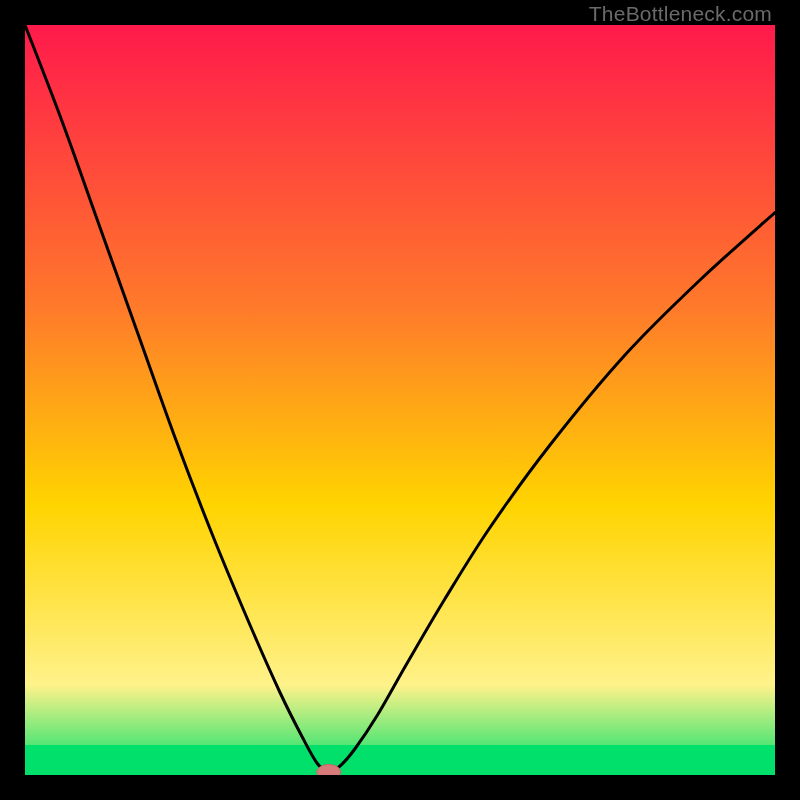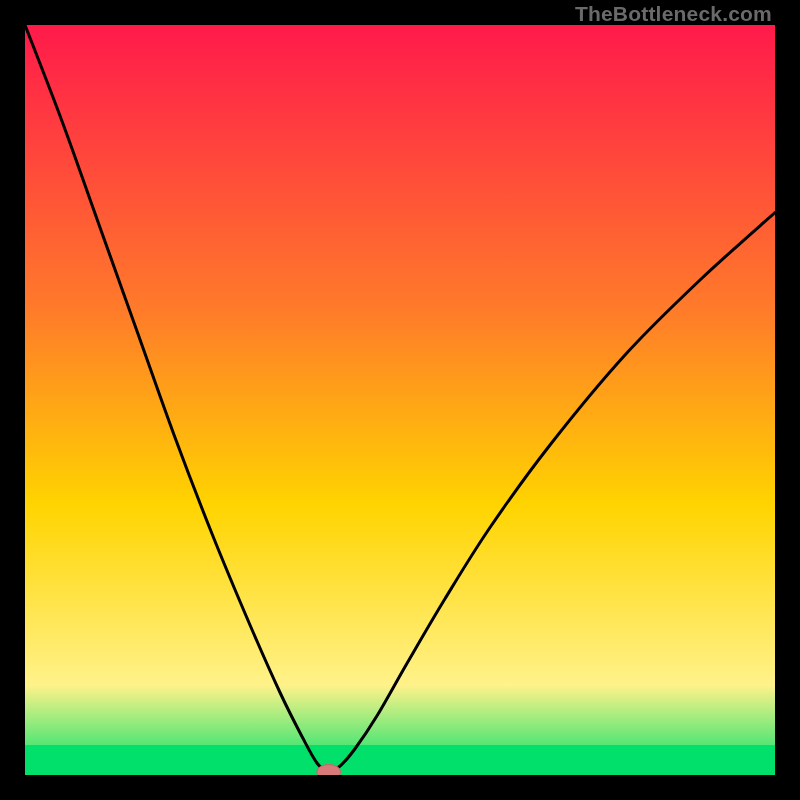--- a/index.html
+++ b/index.html
@@ -25,21 +25,21 @@
     top: 0;
     width: 750px;
     height: 750px;
   }
   .watermark {
     position: absolute;
     top: 2px;
     right: 28px;
     color: #6a6a6a;
     font-size: 21px;
-    font-weight: 700;
+    font-weight: 400;
     letter-spacing: 0.2px;
     user-select: none;
   }
   svg { display: block; }
 </style>
 </head>
 <body>
 
 <div class="frame">
   <svg class="plot" viewBox="0 0 750 750" preserveAspectRatio="none">

